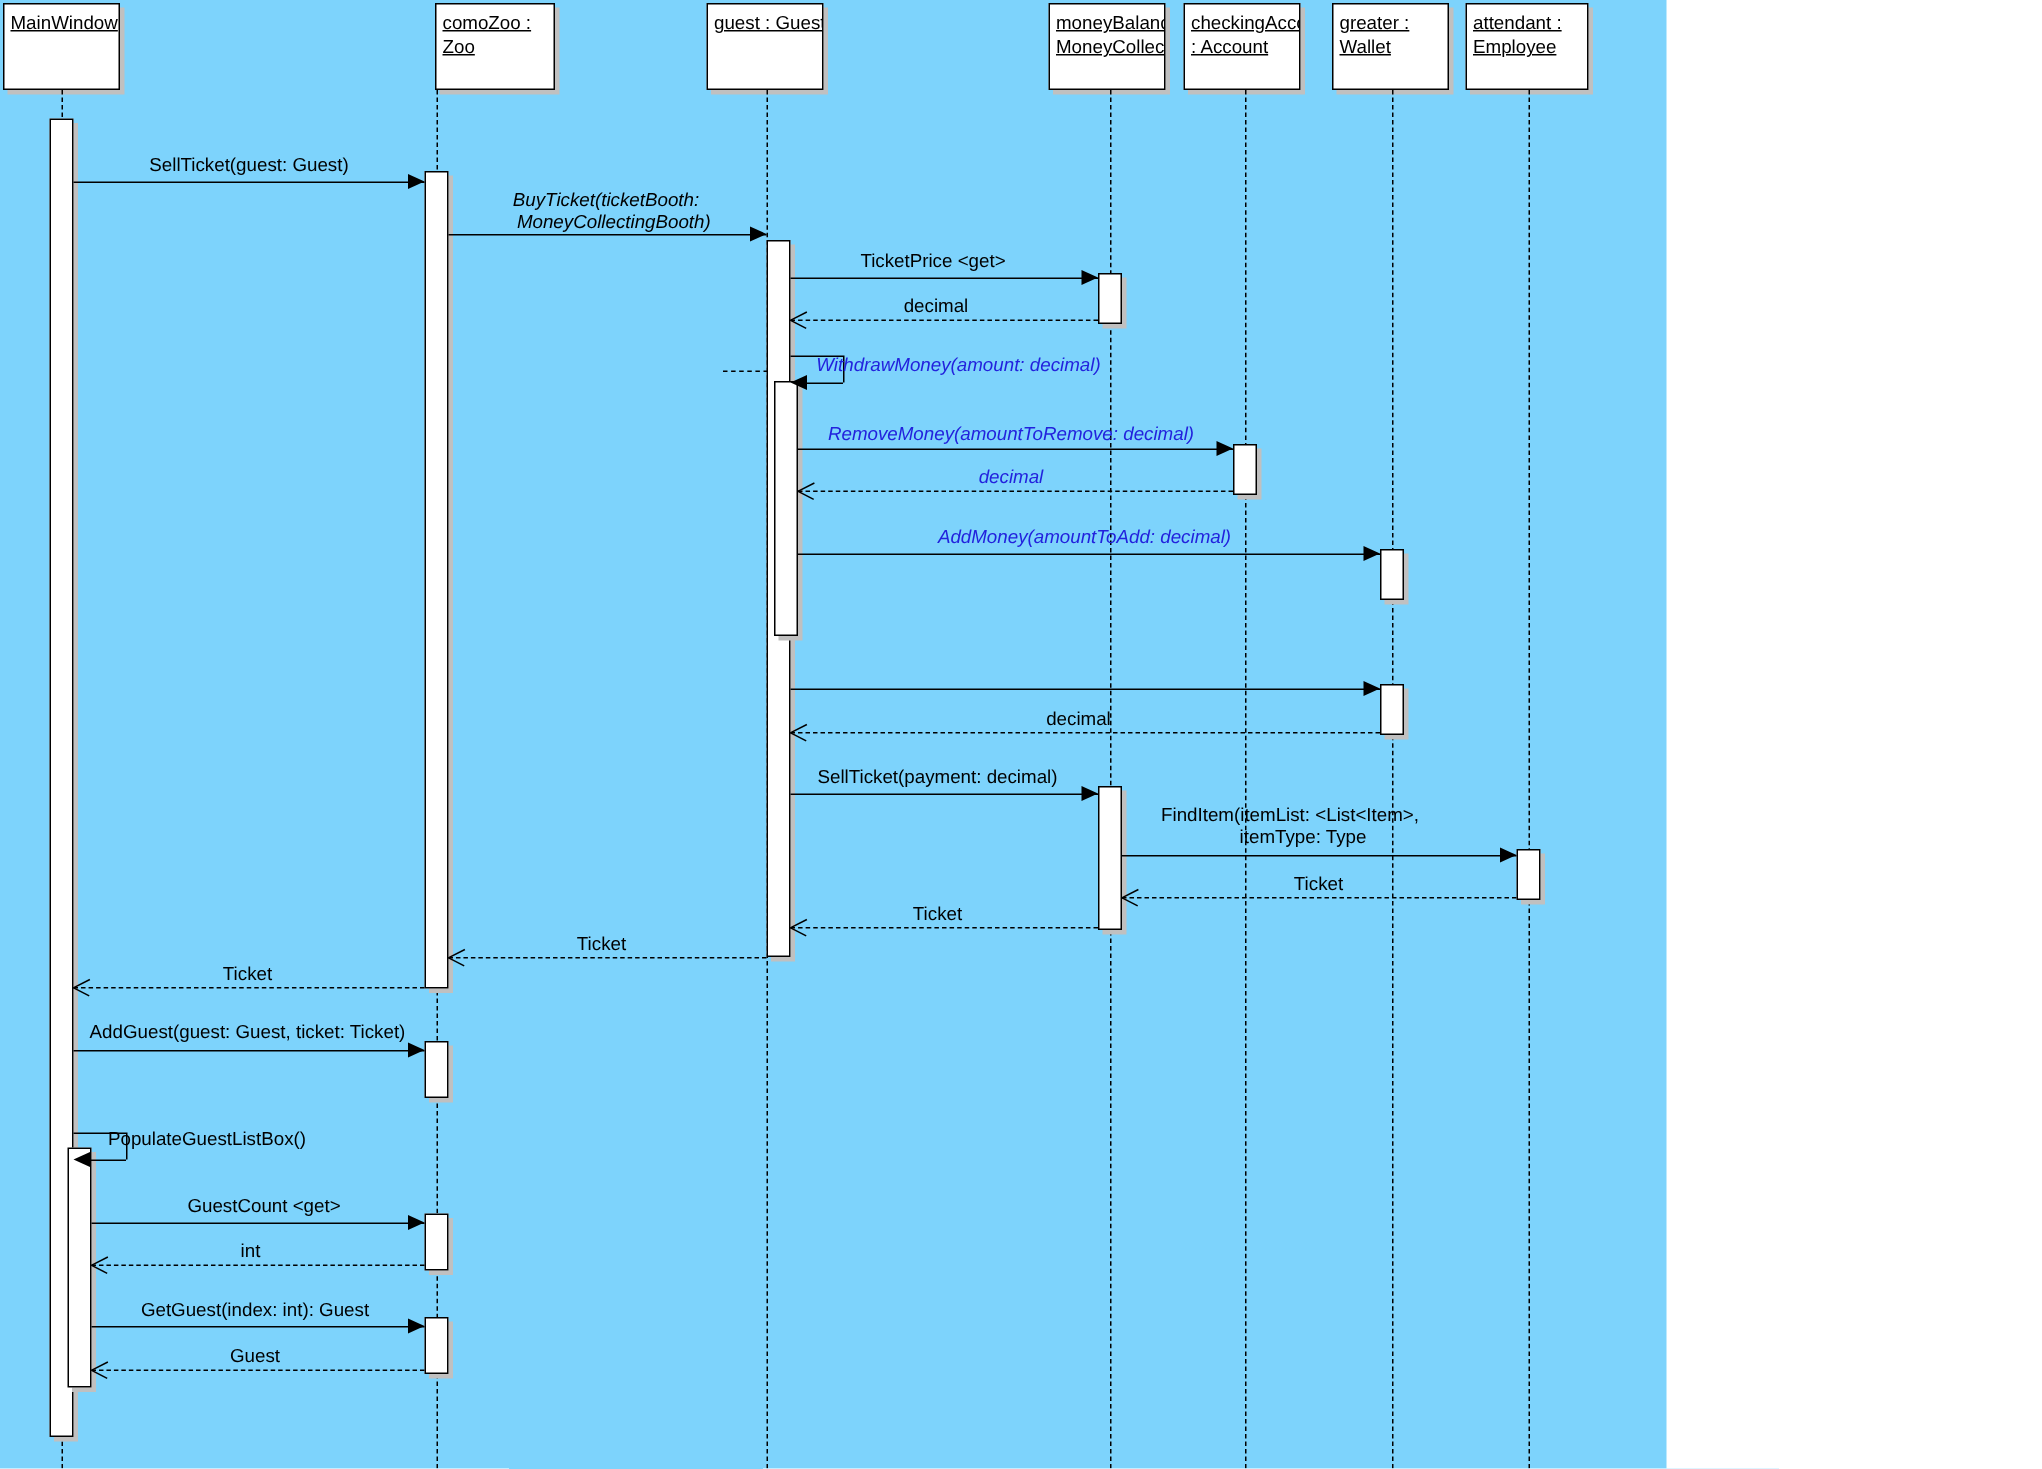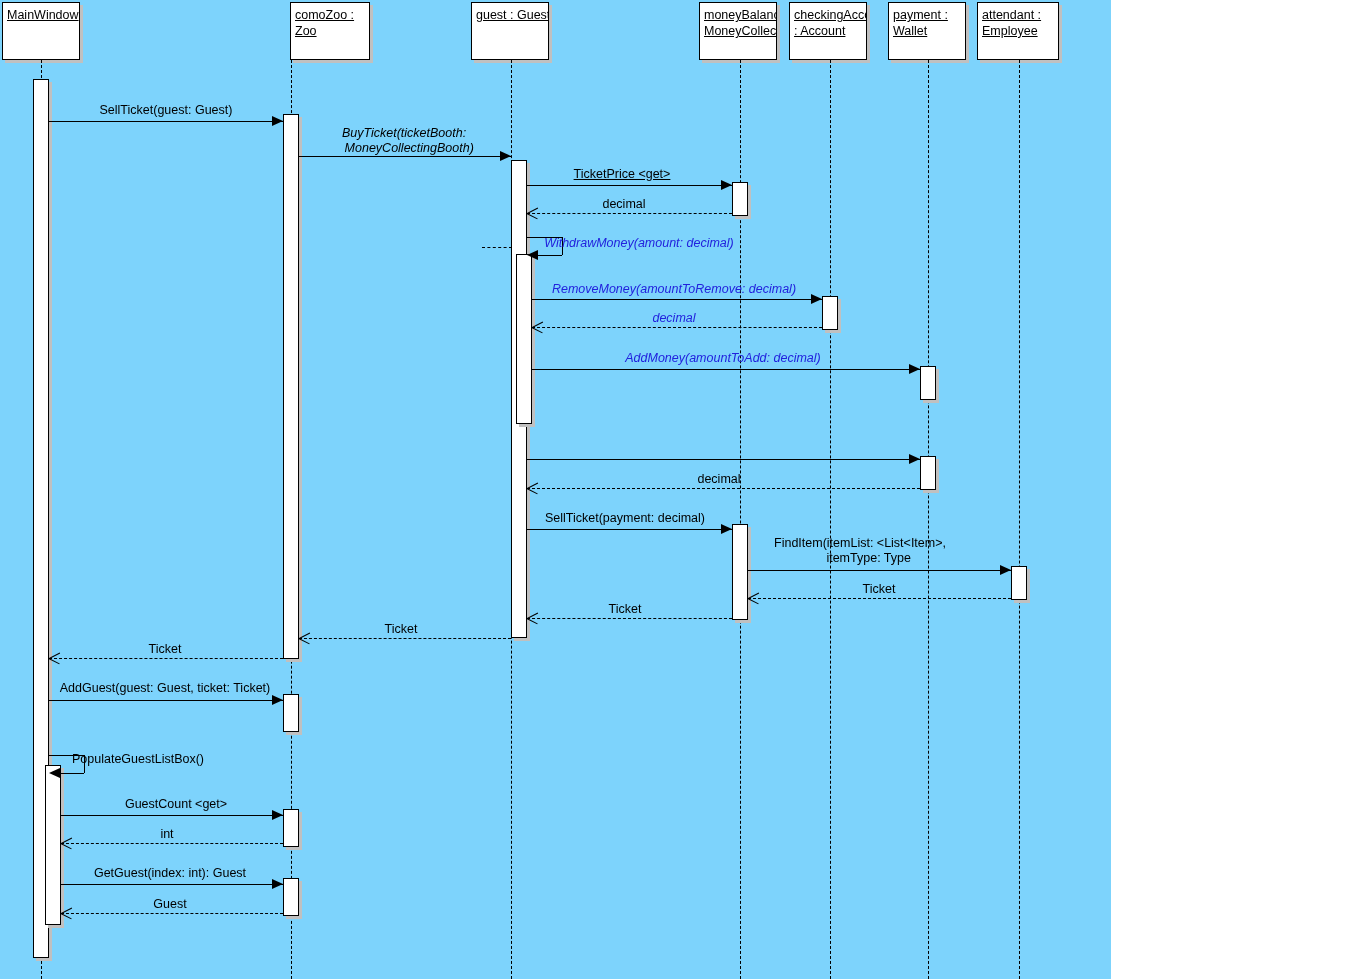--- a/index.html
+++ b/index.html
@@ -171,21 +171,21 @@
       <span class="obj-name">moneyBalance :</span>
       <span class="obj-name">MoneyCollectingBooth</span>
     </div>
     <div class="lifeline" style="left: 740px; top: 60px; height: 919px;"></div>
     <div class="obj-box" style="left: 789px; top: 2px; width: 78px; height: 58px;">
       <span class="obj-name">checkingAccount</span>
       <span class="obj-name">: Account</span>
     </div>
     <div class="lifeline" style="left: 830px; top: 60px; height: 919px;"></div>
     <div class="obj-box" style="left: 888px; top: 2px; width: 78px; height: 58px;">
-      <span class="obj-name">payment :</span>
+      <span class="obj-name">greater :</span>
       <span class="obj-name">Wallet</span>
     </div>
     <div class="lifeline" style="left: 928px; top: 60px; height: 919px;"></div>
     <div class="obj-box" style="left: 977px; top: 2px; width: 82px; height: 58px;">
       <span class="obj-name">attendant :</span>
       <span class="obj-name">Employee</span>
     </div>
     <div class="lifeline" style="left: 1019px; top: 60px; height: 919px;"></div>
     <div class="activation" style="left: 33px; top: 79px; height: 879px;"></div>
     <div class="activation" style="left: 45px; top: 765px; height: 160px;"></div>
@@ -203,21 +203,21 @@
     <div class="activation" style="left: 1011px; top: 566px; height: 34px;"></div>
     <div class="msg-line" style="left: 49px; top: 121px; width: 234px;"></div>
     <div class="arrow-r" style="left: 272px; top: 116px;"></div>
     <div class="msg-label" style="left: -54px; top: 103px; width: 440px;">SellTicket(guest: Guest)</div>
     <div class="msg-line" style="left: 299px; top: 156px; width: 212px;"></div>
     <div class="arrow-r" style="left: 500px; top: 151px;"></div>
     <div class="msg-label" style="left: 184px; top: 126px; width: 440px; font-style: italic;">BuyTicket(ticketBooth:
    MoneyCollectingBooth)</div>
     <div class="msg-line" style="left: 527px; top: 185px; width: 205px;"></div>
     <div class="arrow-r" style="left: 721px; top: 180px;"></div>
-    <div class="msg-label" style="left: 402px; top: 167px; width: 440px; text-decoration: underline;">TicketPrice &lt;get&gt;</div>
+    <div class="msg-label" style="left: 402px; top: 167px; width: 440px;">TicketPrice &lt;get&gt;</div>
     <div class="msg-line ret" style="left: 527px; top: 213px; width: 205px;"></div>
     <div class="arrow-open-l" style="left: 527px; top: 207px; transform: none;"></div>
     <div class="msg-label" style="left: 404px; top: 197px; width: 440px;">decimal</div>
     <div class="self-top" style="left: 527px; top: 237px; width: 35px;"></div>
     <div class="self-right" style="left: 562px; top: 237px; height: 18px;"></div>
     <div class="self-bot" style="left: 538px; top: 255px; width: 24px;"></div>
     <div class="arrow-l" style="left: 527px; top: 250px;"></div>
     <div class="msg-label blue" style="left: 419px; top: 236px; width: 440px;">WithdrawMoney(amount: decimal)</div>
     <div class="msg-line" style="left: 532px; top: 299px; width: 290px;"></div>
     <div class="arrow-r" style="left: 811px; top: 294px;"></div>

